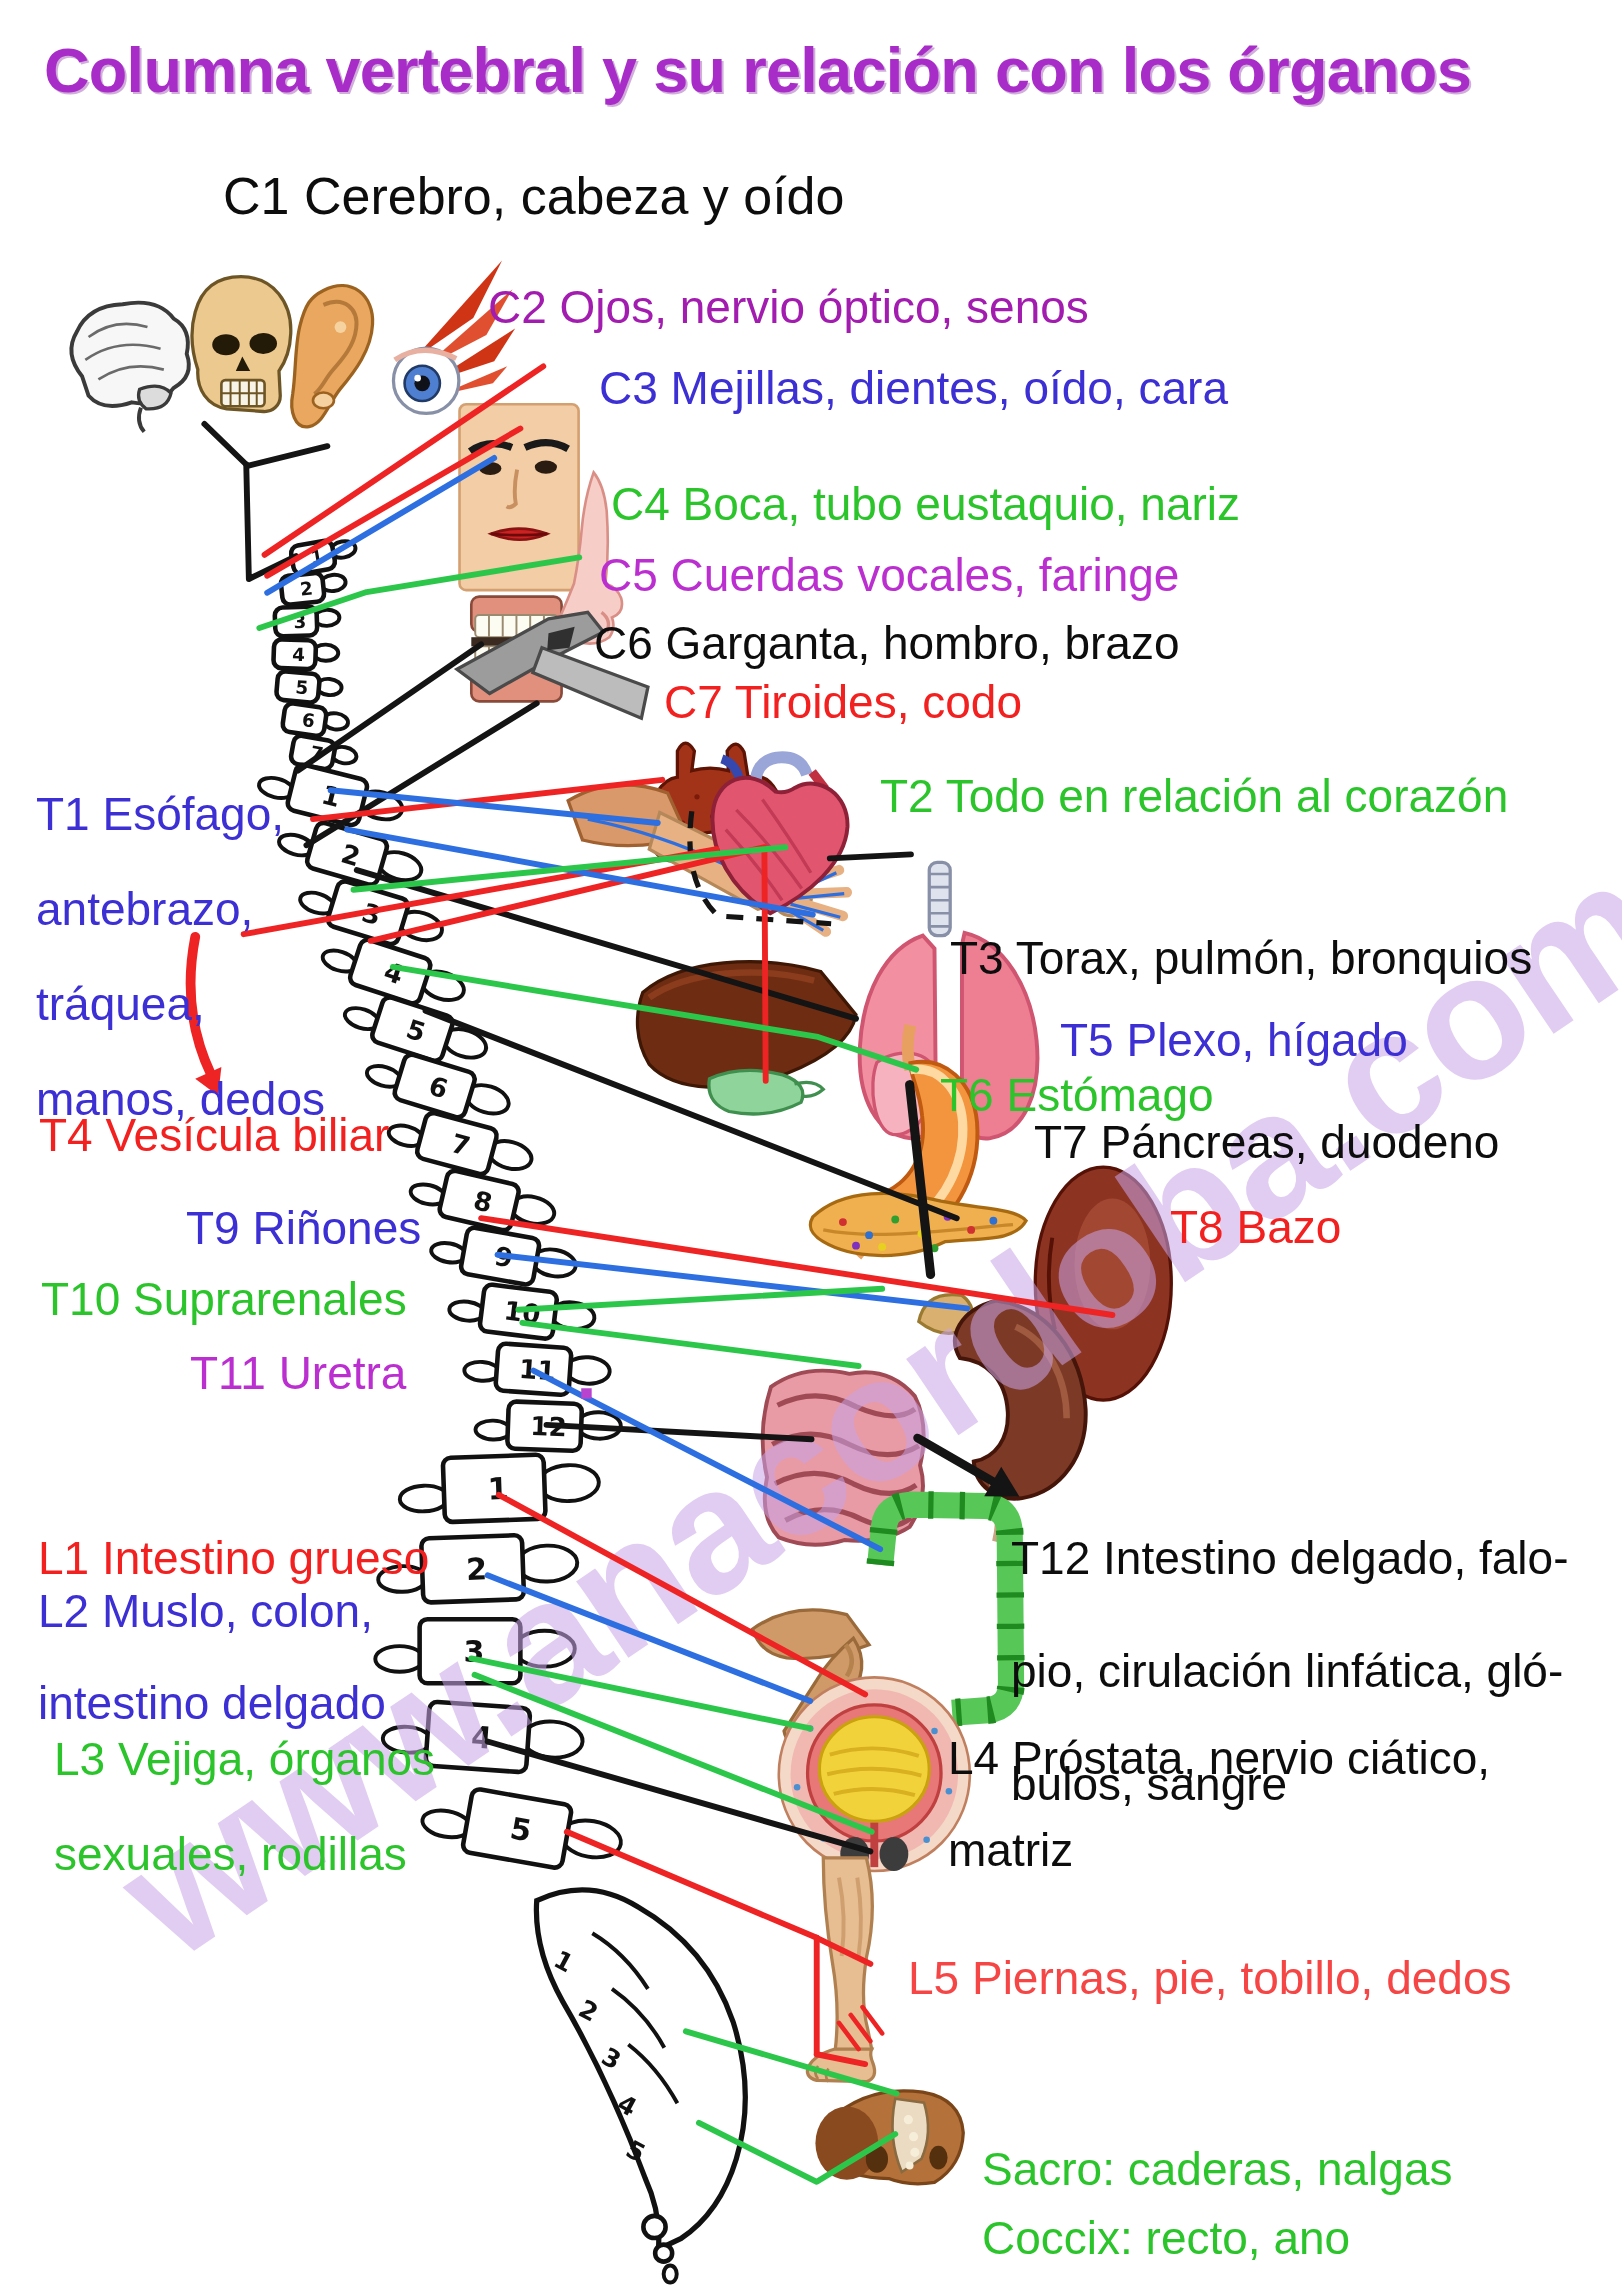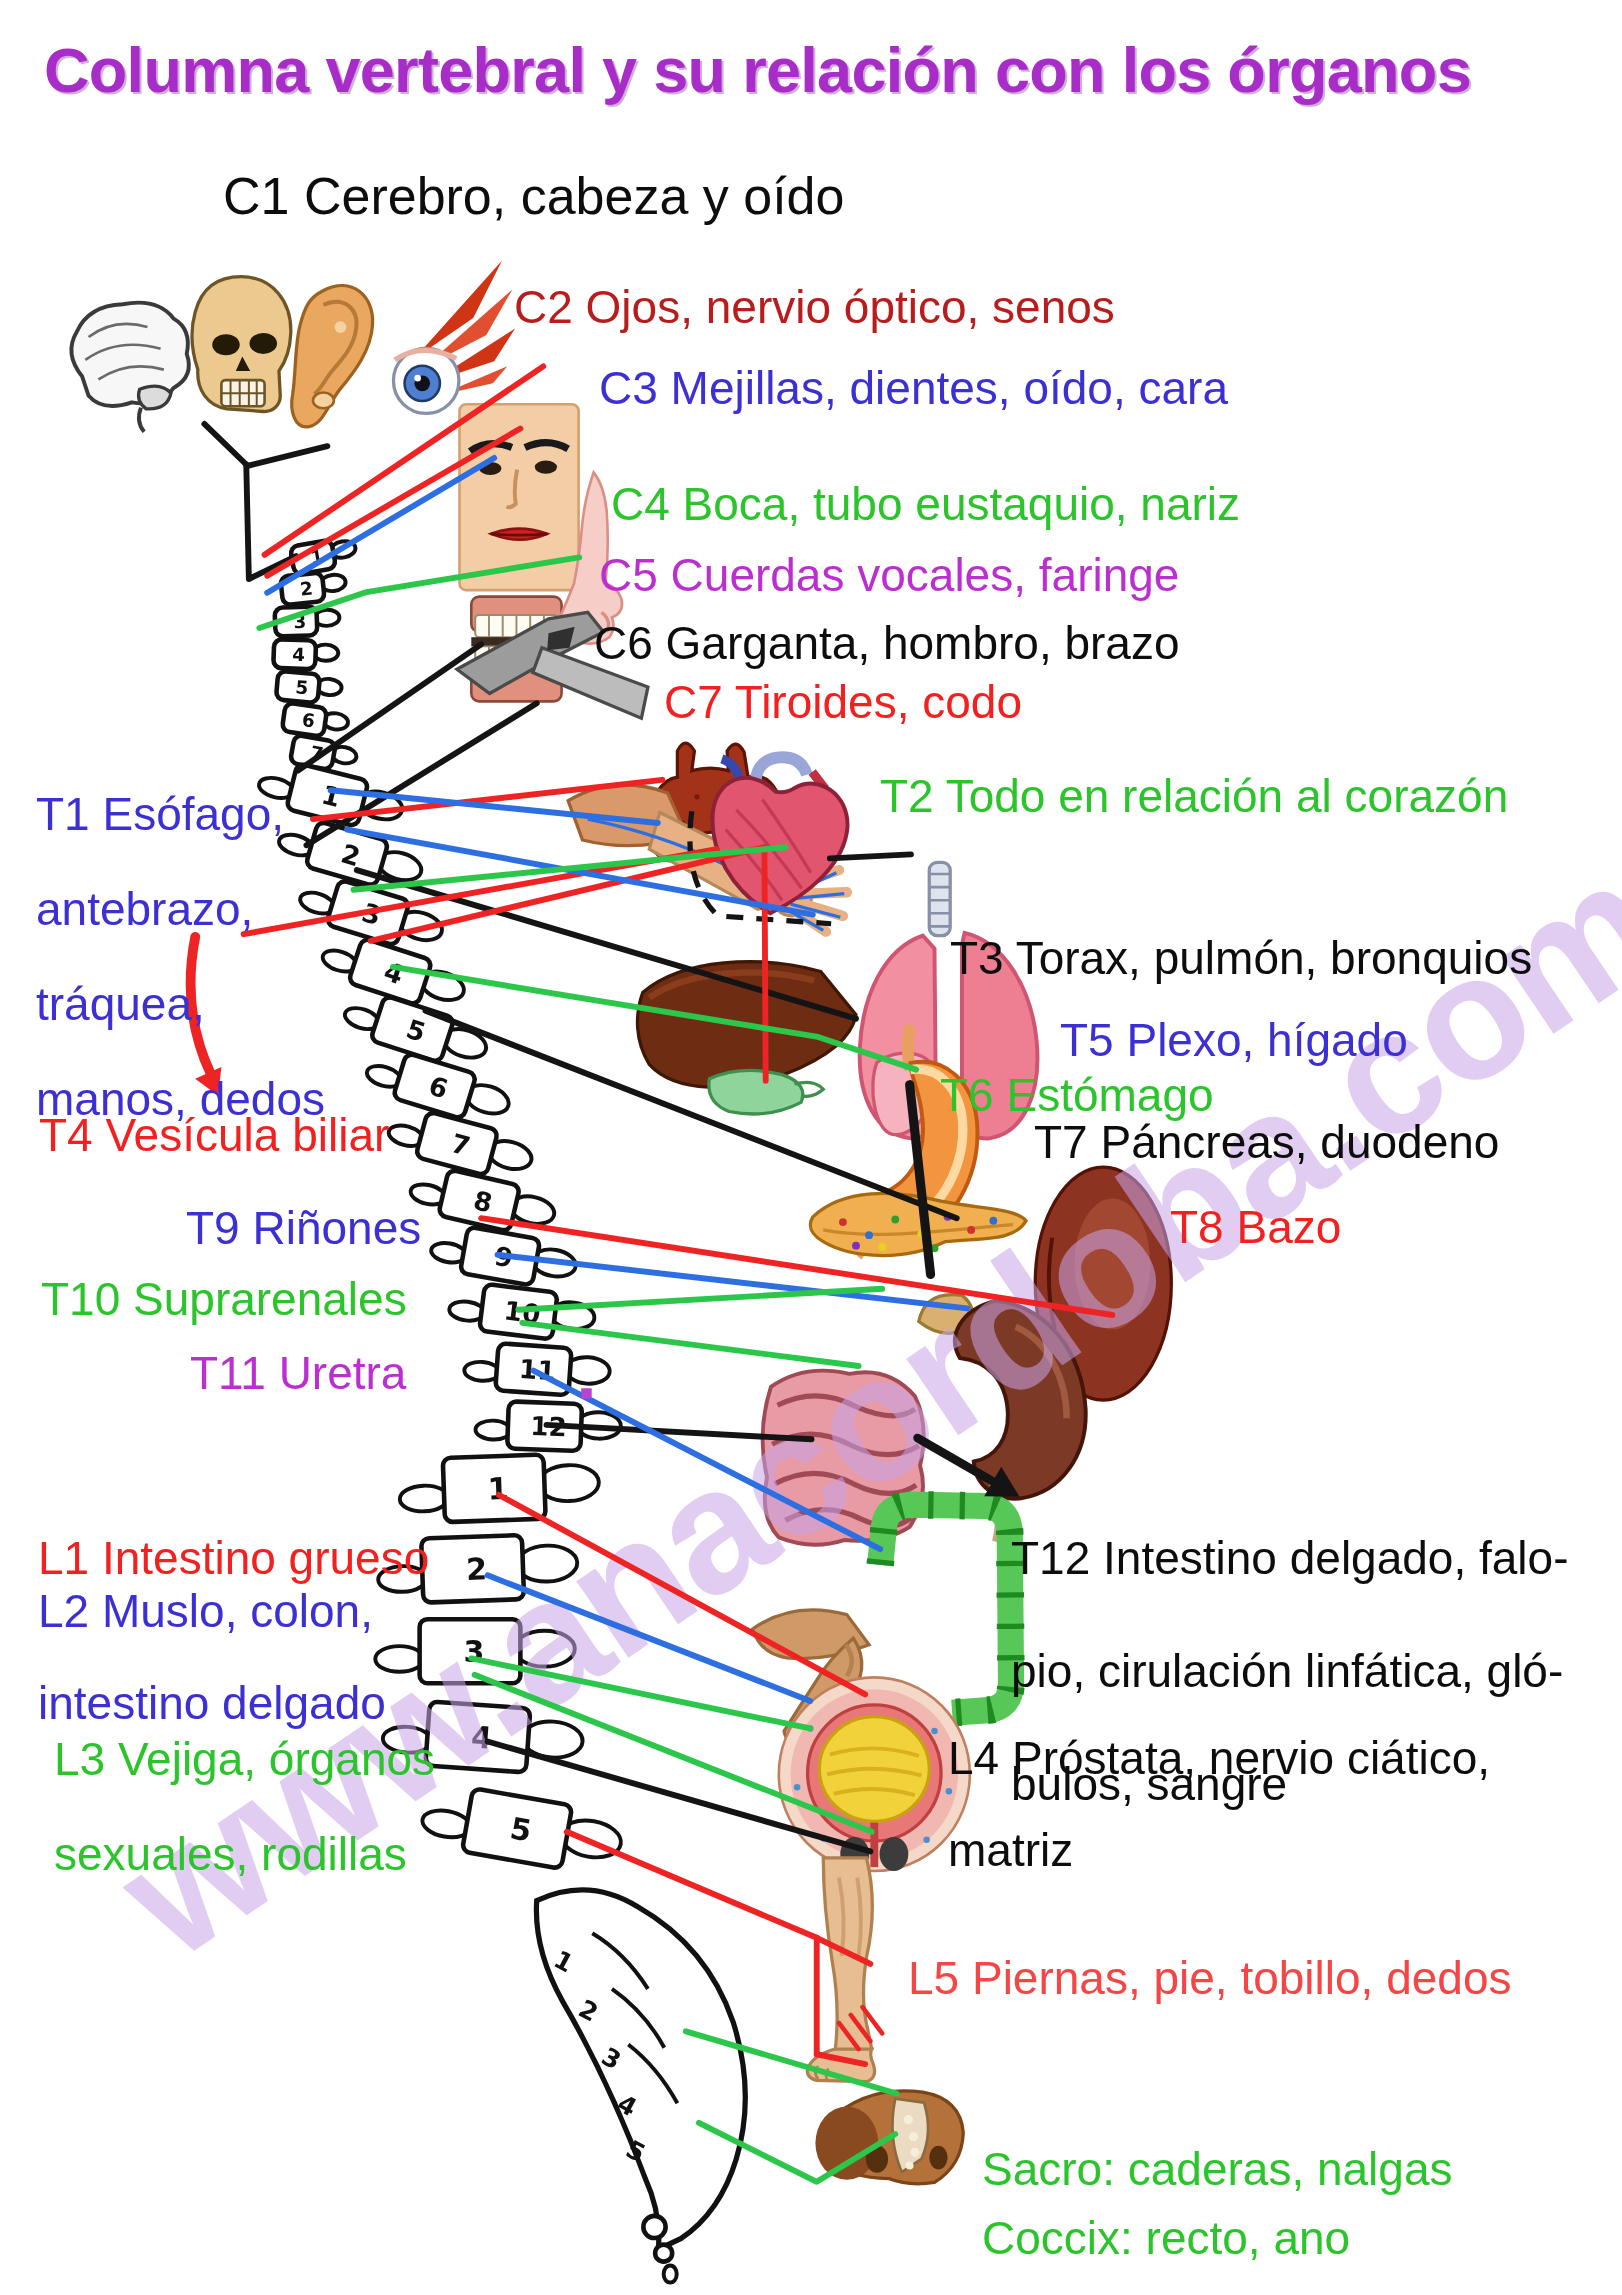--- a/index.html
+++ b/index.html
@@ -456,21 +456,21 @@
       <polyline points="725,2560 1332,2800"></polyline>
       <polyline points="1048,3105 1370,3200"></polyline>
       <polyline points="1068,3245 1248,3335 1368,3262"></polyline>
     </g>
 
     <rect x="888" y="2122" width="16" height="16" fill="#b743cf"></rect>
   </svg>
 
   <div id="labels">
     <div class="lab" style="left: 211px; top: 168px; font-size: 52px; color: rgb(13, 13, 13); margin-left: 12px;">C1 Cerebro, cabeza y oído</div>
-    <div class="lab" style="left: 514px; top: 283px; color: #b91c1c;">C2 Ojos, nervio óptico, senos</div>
+    <div class="lab" style="left: 488px; top: 283px; color: #a21caf;">C2 Ojos, nervio óptico, senos</div>
     <div class="lab" style="left: 599px; top: 364px; color: rgb(60, 47, 212);">C3 Mejillas, dientes, oído, cara</div>
     <div class="lab" style="left: 611px; top: 480px; color: rgb(43, 196, 43);">C4 Boca, tubo eustaquio, nariz</div>
     <div class="lab" style="left: 599px; top: 551px; color: rgb(187, 47, 208);">C5 Cuerdas vocales, faringe</div>
     <div class="lab" style="left: 594px; top: 619px; color: rgb(13, 13, 13);">C6 Garganta, hombro, brazo</div>
     <div class="lab" style="left: 664px; top: 678px; color: rgb(243, 32, 32); text-align: right;">C7 Tiroides, codo</div>
     <div class="lab t1" style="left: 36px; top: 767px; color: rgb(60, 47, 212);">T1 Esófago,
 antebrazo,
 tráquea,
 manos, dedos</div>
     <div class="lab" style="left: 880px; top: 772px; color: rgb(43, 196, 43);">T2 Todo en relación al corazón</div>

